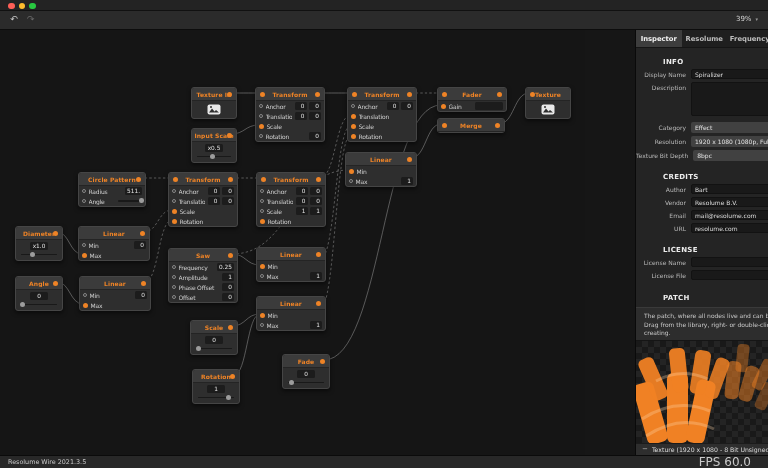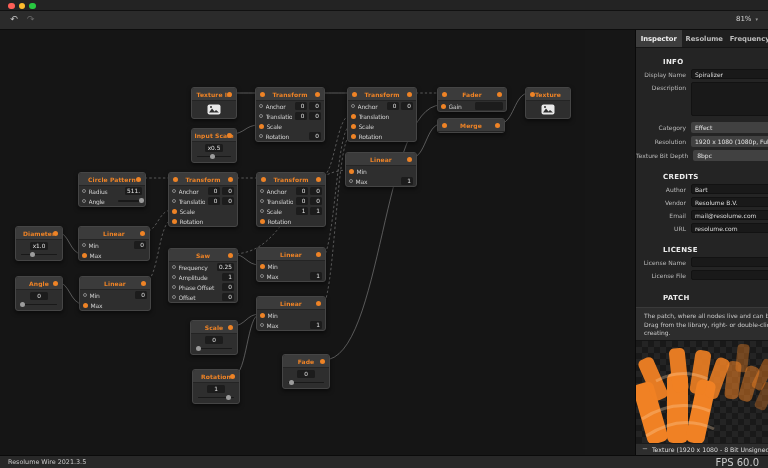--- a/index.html
+++ b/index.html
@@ -69,40 +69,40 @@
 
   #preview-wrap { position:absolute; left:0; bottom:12px; width:183px; height:103px;
     background:repeating-conic-gradient(#242424 0% 25%, #191919 0% 50%) 0 0 / 12px 12px; overflow:hidden; border-top:1px solid #151515; }
   #texture-bar { position:absolute; left:0; bottom:0; width:183px; height:12px; background:#2e2e2e; border-top:1px solid #1b1b1b; display:flex; align-items:center; gap:4px; padding:0 6px; }
   #texture-bar .minus { font-size:7px; color:#bdbdbd; line-height:1; }
   #texture-bar .tlabel { font-size:6.2px; color:#dddddd; white-space:nowrap; }
 
   
   #statusbar { position:absolute; left:0; bottom:0; width:768px; height:13px; background:#282828; border-top:1px solid #0b0b0b; display:flex; align-items:center; }
   #status-left { font-size:6.4px; color:#c9c9c9; margin-left:8px; }
-  #status-right { font-size:10px; color:#c9c9c9; margin-left:auto; margin-right:9px; }
+  #status-right { font-size:12px; color:#c9c9c9; margin-left:auto; margin-right:17px; }
 </style>
 </head>
 <body>
 
 <div id="app">
 
   <div id="titlebar">
     <div class="lights">
       <div class="light red"></div>
       <div class="light yellow"></div>
       <div class="light green"></div>
     </div>
   </div>
 
   <div id="toolbar">
     <span class="tool-ic" style="left:10px">↶</span>
     <span class="tool-ic" id="redo-ic" style="left:27px">↷</span>
     <div id="zoom-ctl">
-      <span>81%</span>
+      <span>39%</span>
       <span class="caret">▾</span>
     </div>
   </div>
 
   <div id="canvas">
     <svg id="wires" width="585" height="425">
         <path d="M231 63 C246 63 246 63 261 63"></path>
         <path d="M231 104 C245 104 245 95 259 95"></path>
         <path d="M319 63 C335 63 335 63 351 63"></path>
         <path d="M411 63 C426 63 426 63 441 63" stroke-dasharray="2.4 2.2"></path>

